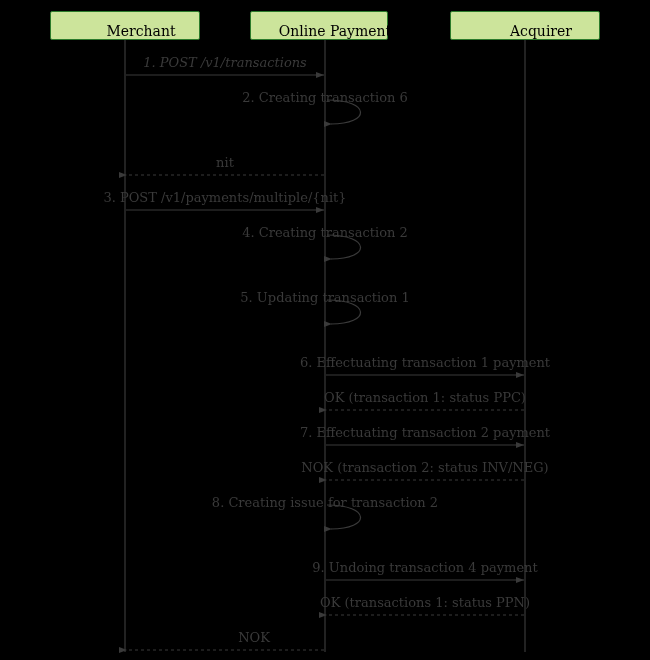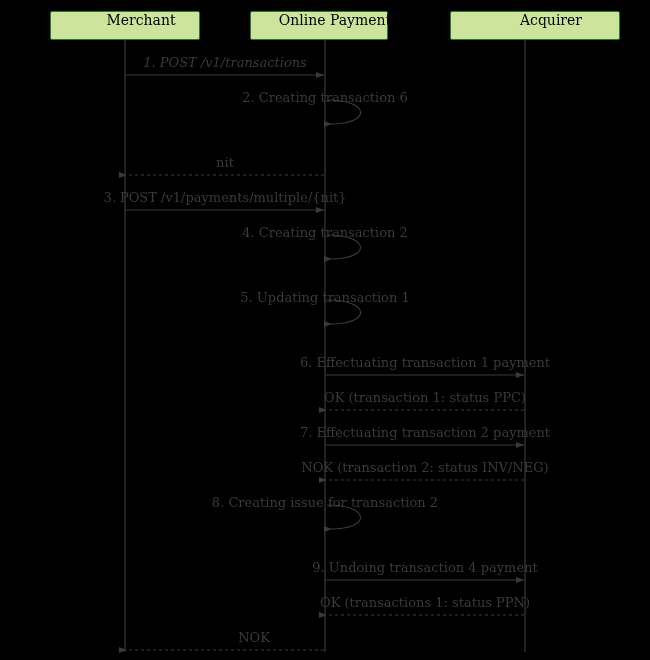--- a/index.html
+++ b/index.html
@@ -22,21 +22,21 @@
     width: 650px;
     height: 660px;
   }
   .participant-box {
     position: absolute;
     box-sizing: border-box;
     background: #CCE49B;
     border: 1.5px solid #2B7B2B;
     border-radius: 2px;
     display: flex;
-    align-items: flex-start;
+    align-items: flex-end;
     justify-content: center;
     color: #000000;
     font-size: 14px;
     font-family: "DejaVu Serif", "Liberation Serif", serif;
     white-space: nowrap;
     padding-left: 32px;
   }
   .msg-label {
     position: absolute;
     color: #3A3A3A;
@@ -85,21 +85,21 @@
       </g>
   </svg>
 
   <div id="participants-layer">
       <div class="participant-box" style="left: 50px; top: 11px; width: 150px; height: 29px;">
         <span>Merchant</span>
       </div>
       <div class="participant-box" style="left: 250px; top: 11px; width: 138px; height: 29px;">
         <span>Online Payment</span>
       </div>
-      <div class="participant-box" style="left: 450px; top: 11px; width: 170px; height: 29px;">
+      <div class="participant-box" style="left: 450px; top: 11px; width: 150px; height: 29px;">
         <span>Acquirer</span>
       </div>
     </div>
   <div id="labels-layer">
       <div class="msg-label" style="left: 225px; top: 56px; font-style: italic;">1. POST /v1/transactions</div>
       <div class="msg-label" style="left: 325px; top: 91px;">2. Creating transaction 6</div>
       <div class="msg-label" style="left: 225px; top: 156px;">nit</div>
       <div class="msg-label" style="left: 225px; top: 191px;">3. POST /v1/payments/multiple/{nit}</div>
       <div class="msg-label" style="left: 325px; top: 226px;">4. Creating transaction 2</div>
       <div class="msg-label" style="left: 325px; top: 291px;">5. Updating transaction 1</div>

